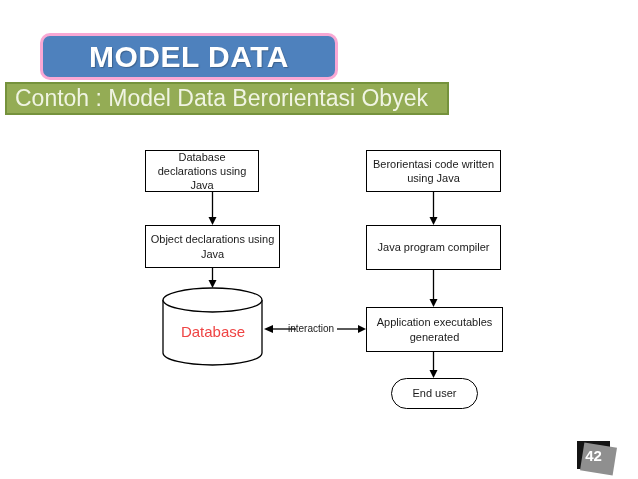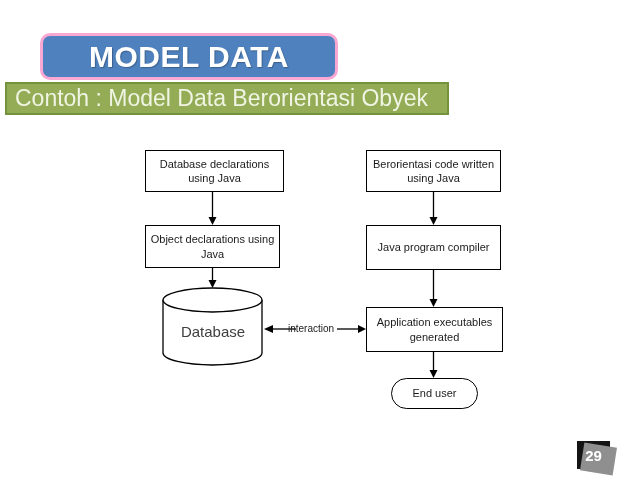--- a/index.html
+++ b/index.html
@@ -18,30 +18,30 @@
     position:absolute;left:5px;top:82px;width:432px;height:29px;
     background:#94AC55;border:2px solid #75923C;
     display:flex;align-items:center;
     color:#F0F4E3;font-size:23px;padding-left:8px;
   }
   .node{
     position:absolute;background:#ffffff;border:1px solid #000000;
     display:flex;align-items:center;justify-content:center;text-align:center;
     font-size:11px;color:#1a1a1a;line-height:1.3;padding:2px 4px;box-sizing:border-box;
   }
-  .node-l1{left:145px;top:150px;width:139px;height:42px;}
+  .node-l1{left:145px;top:150px;width:114px;height:42px;}
   .node-l2{left:145px;top:225px;width:135px;height:43px;}
   .node-r1{left:366px;top:150px;width:135px;height:42px;}
   .node-r2{left:366px;top:225px;width:135px;height:45px;}
   .node-r3{left:366px;top:307px;width:137px;height:45px;}
   .node-enduser{left:391px;top:378px;width:87px;height:31px;border-radius:16px;}
   .cylinder-label{
     position:absolute;left:163px;top:322px;width:100px;height:18px;
     display:flex;align-items:center;justify-content:center;
-    font-size:15px;color:#404040;border:none;background:transparent;
+    font-size:15px;color:#ef4444;border:none;background:transparent;
   }
   .interaction-label{
     position:absolute;left:282px;top:322px;width:58px;height:13px;
     display:flex;align-items:center;justify-content:center;
     font-size:10px;color:#1a1a1a;
   }
   .diagram-svg{position:absolute;left:0;top:0;width:638px;height:479px;pointer-events:none;}
   .page-number{
     position:absolute;left:577px;top:441px;width:33px;height:28px;
     background:#141414;color:#ffffff;font-size:15px;font-weight:bold;
@@ -121,14 +121,14 @@
 </div>
 <div class="node node-enduser">
   <span>End user</span>
 </div>
 
 <div class="interaction-label">
   <span>interaction</span>
 </div>
 
 <div class="page-number">
-  <span>29</span>
+  <span>42</span>
 </div>
 
 </body></html>

